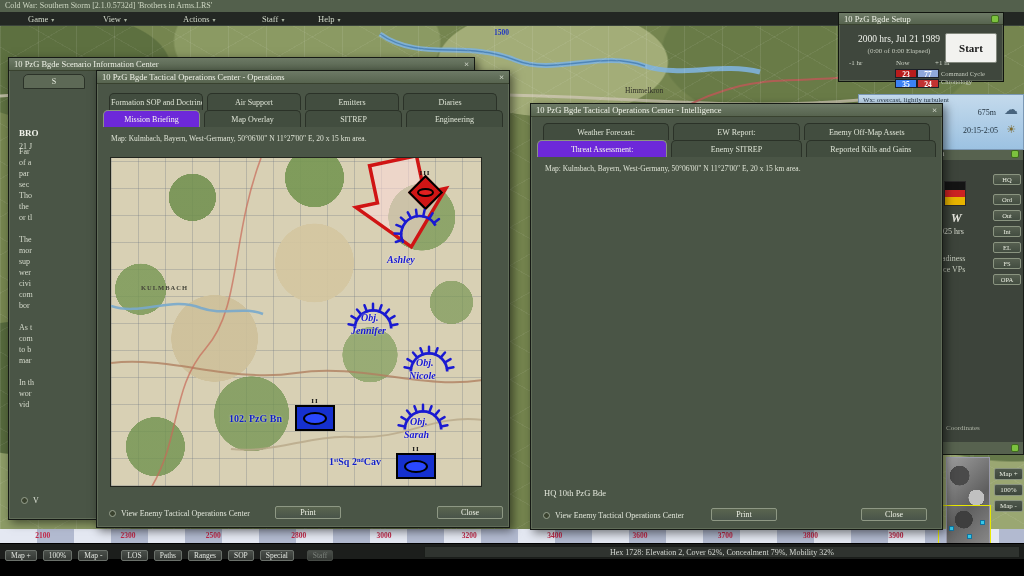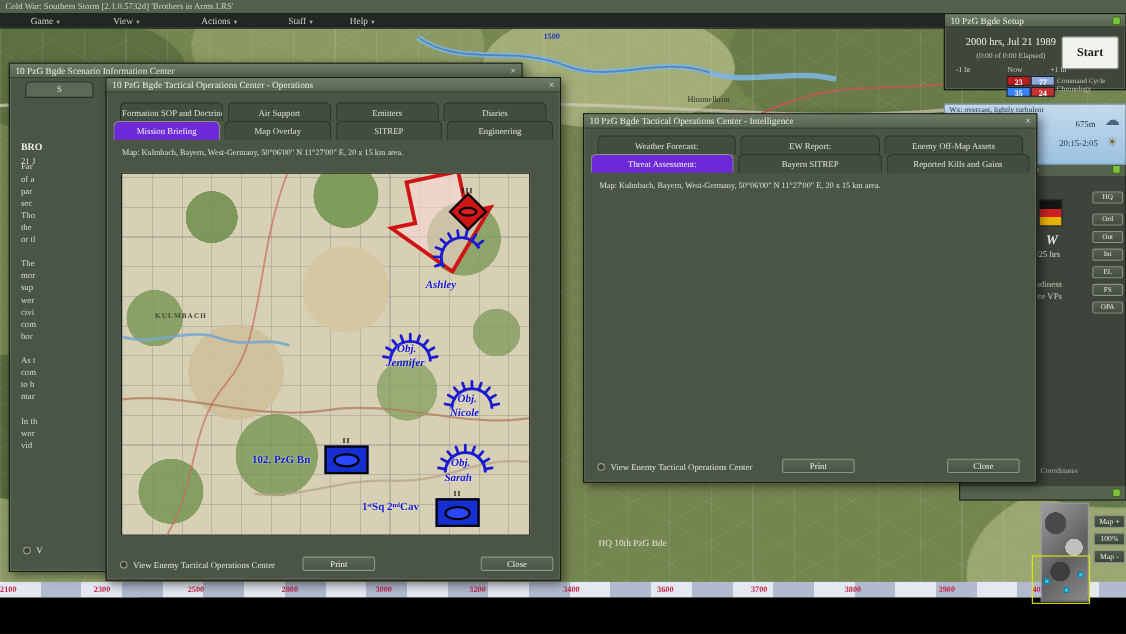--- a/index.html
+++ b/index.html
@@ -96,21 +96,21 @@
 
 .foot-check{position:absolute;left:12px;bottom:9px;display:flex;align-items:center;
   font-size:8px;color:#dfe4d8;}
 .radio{width:7px;height:7px;border-radius:50%;border:1px solid #9aa391;background:#3a422f;
   margin-right:5px;flex:none;}
 .btn{position:absolute;height:13px;background:linear-gradient(#5a654f,#49544a);
   border:1px solid #8e9884;border-radius:2px;color:#eef1e6;font-size:8px;text-align:center;
   line-height:11px;}
 
 
-.setup{position:absolute;left:858px;top:12px;width:166px;height:70px;background:#3f473d;
+.setup{position:absolute;left:838px;top:12px;width:166px;height:70px;background:#3f473d;
   border:1px solid #11150f;box-shadow:inset 0 0 0 1px #5a6452;z-index:8;}
 .gicon{position:absolute;right:4px;top:2px;width:8px;height:8px;background:#7cc23e;border-radius:2px;
   border:1px solid #3f6a1e;}
 .setup-time{position:absolute;left:6px;top:21px;width:108px;text-align:center;color:#f2f4ee;font-size:9.5px;}
 .setup-elapsed{position:absolute;left:6px;top:34px;width:108px;text-align:center;color:#c2c8bb;font-size:7px;}
 .hr-lbl{position:absolute;top:46px;font-size:7px;color:#cdd3c6;}
 .cellrow{position:absolute;left:56px;display:flex;}
 .cell{width:22px;height:9px;font-size:7.5px;font-weight:bold;color:#fff;text-align:center;
   line-height:9px;border:1px solid #1c2028;}
 .start-btn{position:absolute;right:6px;top:20px;width:52px;height:30px;background:#f2f2ef;
@@ -153,21 +153,21 @@
 .mini-view{position:absolute;left:-9px;top:47px;width:53px;height:44px;border:1px solid #e8e800;}
 .mini-dot{position:absolute;width:5px;height:5px;background:#35c8e8;border:1px solid #1274a0;}
 .mini-btn{position:absolute;left:994px;width:29px;height:12px;background:linear-gradient(#4e584c,#3d463c);
   border:1px solid #8a9480;border-radius:2px;color:#e8ecdf;font-size:7px;line-height:10px;
   text-align:center;z-index:3;}
 
 
 .ruler{position:absolute;left:0;top:529px;width:1024px;height:14px;z-index:2;display:flex;
   background:repeating-linear-gradient(90deg,#e4e8f2 0 37px,#b2bad0 37px 74px);
   color:#c22848;font-size:7.5px;font-weight:bold;line-height:14px;}
-.ruler span{flex:1;text-align:left;}
+.ruler span{flex:1;text-align:center;}
 .sbar{position:absolute;left:0;top:543px;width:1024px;height:16px;background:#1c1e1c;
   border-top:1px solid #000;z-index:4;}
 .sb-btn{display:inline-block;height:11px;margin:2px 1px 0 1px;padding:0 5px;
   background:linear-gradient(#4a4f4a,#343834);border:1px solid #6a706a;border-radius:2px;
   color:#e2e6e0;font-size:7.5px;line-height:9px;}
 .sb-btn.dim{color:#7d837d;border-color:#454a45;}
 .sb-info{position:absolute;left:424px;top:2px;width:596px;height:12px;background:#2f332f;
   border:1px solid #1a1d1a;color:#d4d8d2;font-size:8px;line-height:11px;text-align:center;
   white-space:nowrap;overflow:hidden;}
 
@@ -257,20 +257,32 @@
     <span>3000</span>
     <span>3200</span>
     <span>3400</span>
     <span>3600</span>
     <span>3700</span>
     <span>3800</span>
     <span>3900</span>
     <span>4000</span>
   </div>
 
+  <div class="sbar">
+    <span class="sb-btn" style="margin-left:5px">Map +</span>
+    <span class="sb-btn">100%</span>
+    <span class="sb-btn">Map -</span>
+    <span class="sb-btn" style="margin-left:8px">LOS</span>
+    <span class="sb-btn">Paths</span>
+    <span class="sb-btn">Ranges</span>
+    <span class="sb-btn">SOP</span>
+    <span class="sb-btn">Special</span>
+    <span class="sb-btn dim" style="margin-left:8px">Staff</span>
+    <div class="sb-info">Hex 1728: Elevation 2, Cover 62%, Concealment 79%, Mobility 32%</div>
+  </div>
 
   <div class="win" style="left:8px;top:57px;width:467px;height:463px;z-index:5">
     <div class="win-title">
       <span>10 PzG Bgde Scenario Information Center</span>
       <span class="win-x">×</span>
     </div>
     <div class="sc-tab">S</div>
     <div class="sc-head">BRO</div>
     <div class="sc-date">21 J</div>
     <div class="sc-lines">
@@ -396,33 +408,33 @@
     </div>
 
     <div class="foot-check">
       <span class="radio"></span>
       <span>View Enemy Tactical Operations Center</span>
     </div>
     <div class="btn" style="left:178px;bottom:8px;width:66px">Print</div>
     <div class="btn" style="left:340px;bottom:8px;width:66px">Close</div>
   </div>
 
-  <div class="win" style="left:530px;top:103px;width:413px;height:336px;z-index:7">
+  <div class="win" style="left:530px;top:103px;width:413px;height:427px;z-index:7">
     <div class="win-title">
       <span>10 PzG Bgde Tactical Operations Center - Intelligence</span>
       <span class="win-x">×</span>
     </div>
     <div class="tabs" style="margin-top:6px">
       <div class="tab">Weather Forecast:</div>
       <div class="tab">EW Report:</div>
       <div class="tab">Enemy Off-Map Assets</div>
     </div>
     <div class="tabs2">
       <div class="tab active">Threat Assessment:</div>
-      <div class="tab">Bayern SITREP</div>
+      <div class="tab">Enemy SITREP</div>
       <div class="tab">Reported Kills and Gains</div>
     </div>
     <div class="map-caption">Map: Kulmbach, Bayern, West-Germany, 50°06'00" N 11°27'00" E, 20 x 15 km area.</div>
 
 
     <div class="hq-lbl">HQ 10th PzG Bde</div>
     <div class="foot-check">
       <span class="radio"></span>
       <span>View Enemy Tactical Operations Center</span>
     </div>

